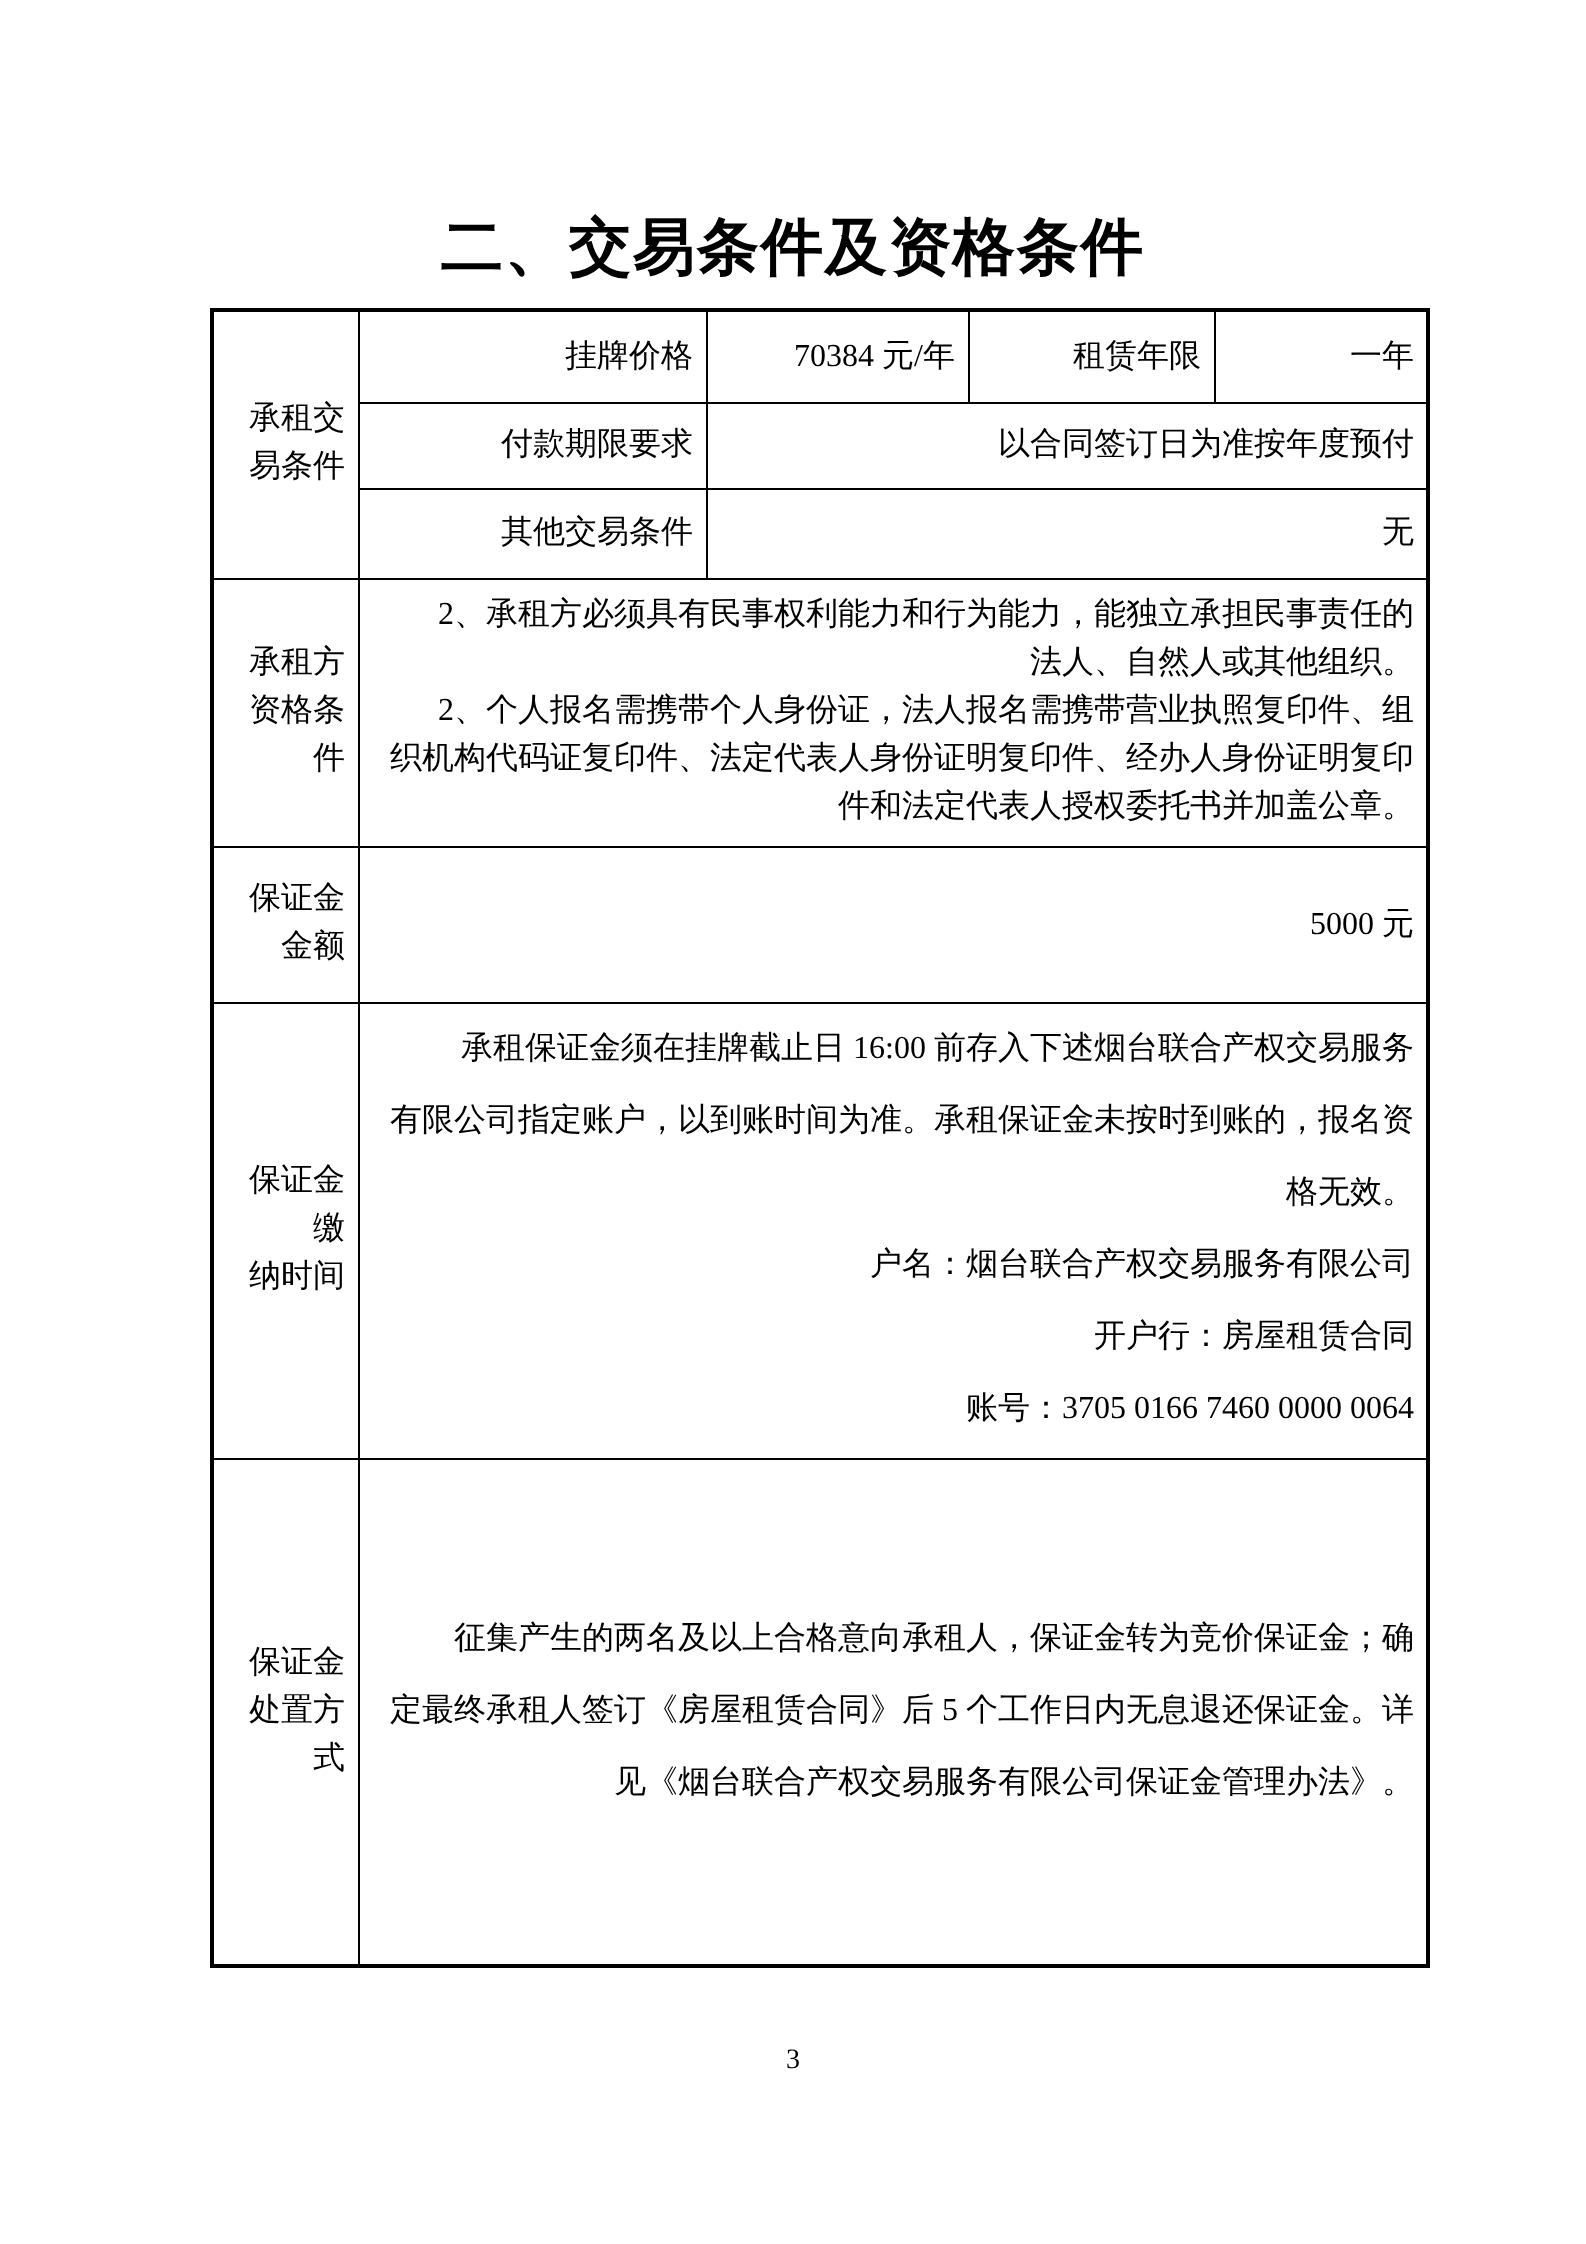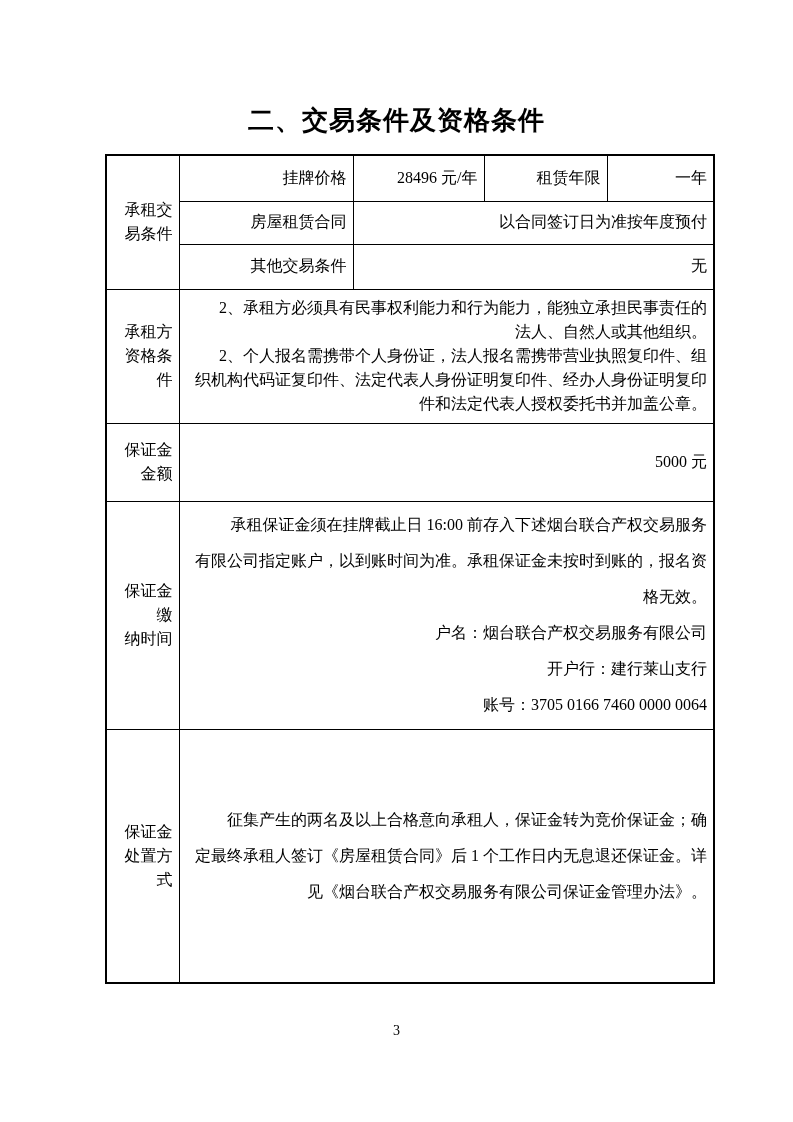--- a/index.html
+++ b/index.html
@@ -15,21 +15,21 @@
     font-family: "Liberation Serif", "DejaVu Serif", serif;
     color: #000000;
     overflow: hidden;
   }
   .doc-title {
     position: absolute;
     top: 103px;
     left: 0;
     width: 100%;
     text-align: center;
-    font-size: 26px;
+    font-size: 31px;
     font-weight: bold;
     letter-spacing: 1px;
   }
   table.cond-table {
     position: absolute;
     left: 105px;
     top: 154px;
     width: 608px;
     border-collapse: collapse;
     table-layout: fixed;
@@ -85,26 +85,26 @@
       <col style="width:174px">
       <col style="width:131px">
       <col style="width:123px">
       <col style="width:107px">
     </colgroup>
     <tbody>
       <tr style="height:46px">
         <td class="row-head" rowspan="3">承租交
 易条件</td>
         <td>挂牌价格</td>
-        <td>28496 元/年</td>
+        <td>70384 元/年</td>
         <td>租赁年限</td>
         <td>一年</td>
       </tr>
       <tr style="height:43px">
-        <td>房屋租赁合同</td>
+        <td>付款期限要求</td>
         <td colspan="3">以合同签订日为准按年度预付</td>
       </tr>
       <tr style="height:45px">
         <td>其他交易条件</td>
         <td colspan="3">无</td>
       </tr>
 
       <tr style="height:134px">
         <td class="row-head">承租方
 资格条件</td>
@@ -119,30 +119,30 @@
 金额</td>
         <td colspan="4">5000 元</td>
       </tr>
 
       <tr style="height:228px">
         <td class="row-head">保证金缴
 纳时间</td>
         <td colspan="4" class="content-cell lh-loose v-top">
           <p>承租保证金须在挂牌截止日 16:00 前存入下述烟台联合产权交易服务有限公司指定账户，以到账时间为准。承租保证金未按时到账的，报名资格无效。</p>
           <div class="bank-line">户名：烟台联合产权交易服务有限公司</div>
-          <div class="bank-line">开户行：建行莱山支行</div>
+          <div class="bank-line">开户行：房屋租赁合同</div>
           <div class="bank-line">账号：3705 0166 7460 0000 0064</div>
         </td>
       </tr>
 
       <tr style="height:254px">
         <td class="row-head">保证金
 处置方式</td>
         <td colspan="4" class="content-cell lh-loose">
-          <p>征集产生的两名及以上合格意向承租人，保证金转为竞价保证金；确定最终承租人签订《房屋租赁合同》后 1 个工作日内无息退还保证金。详见《烟台联合产权交易服务有限公司保证金管理办法》。</p>
+          <p>征集产生的两名及以上合格意向承租人，保证金转为竞价保证金；确定最终承租人签订《房屋租赁合同》后 5 个工作日内无息退还保证金。详见《烟台联合产权交易服务有限公司保证金管理办法》。</p>
         </td>
       </tr>
     </tbody>
   </table>
 
   <div class="page-number">3</div>
 
 </div>
 
 </body></html>

